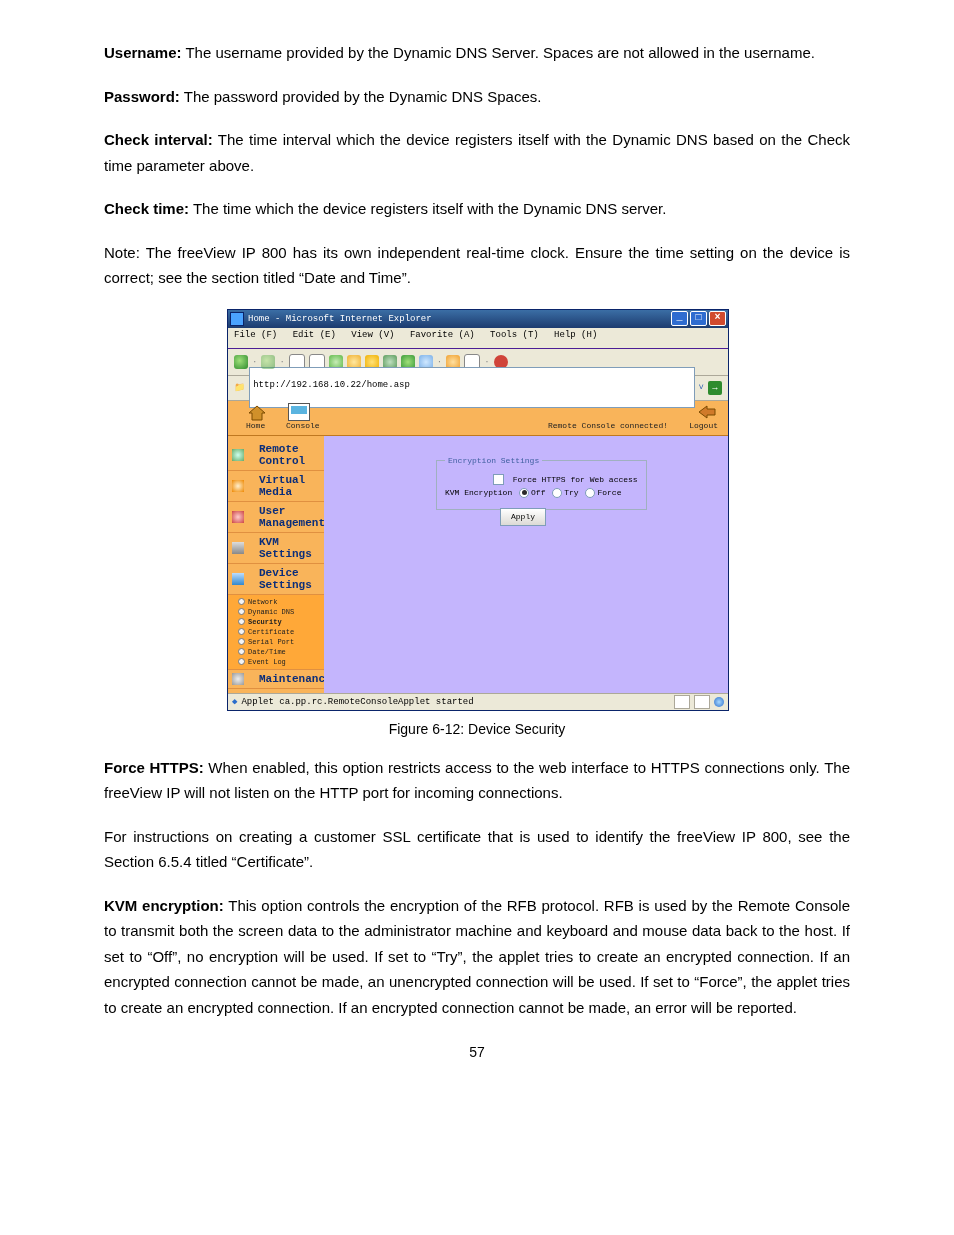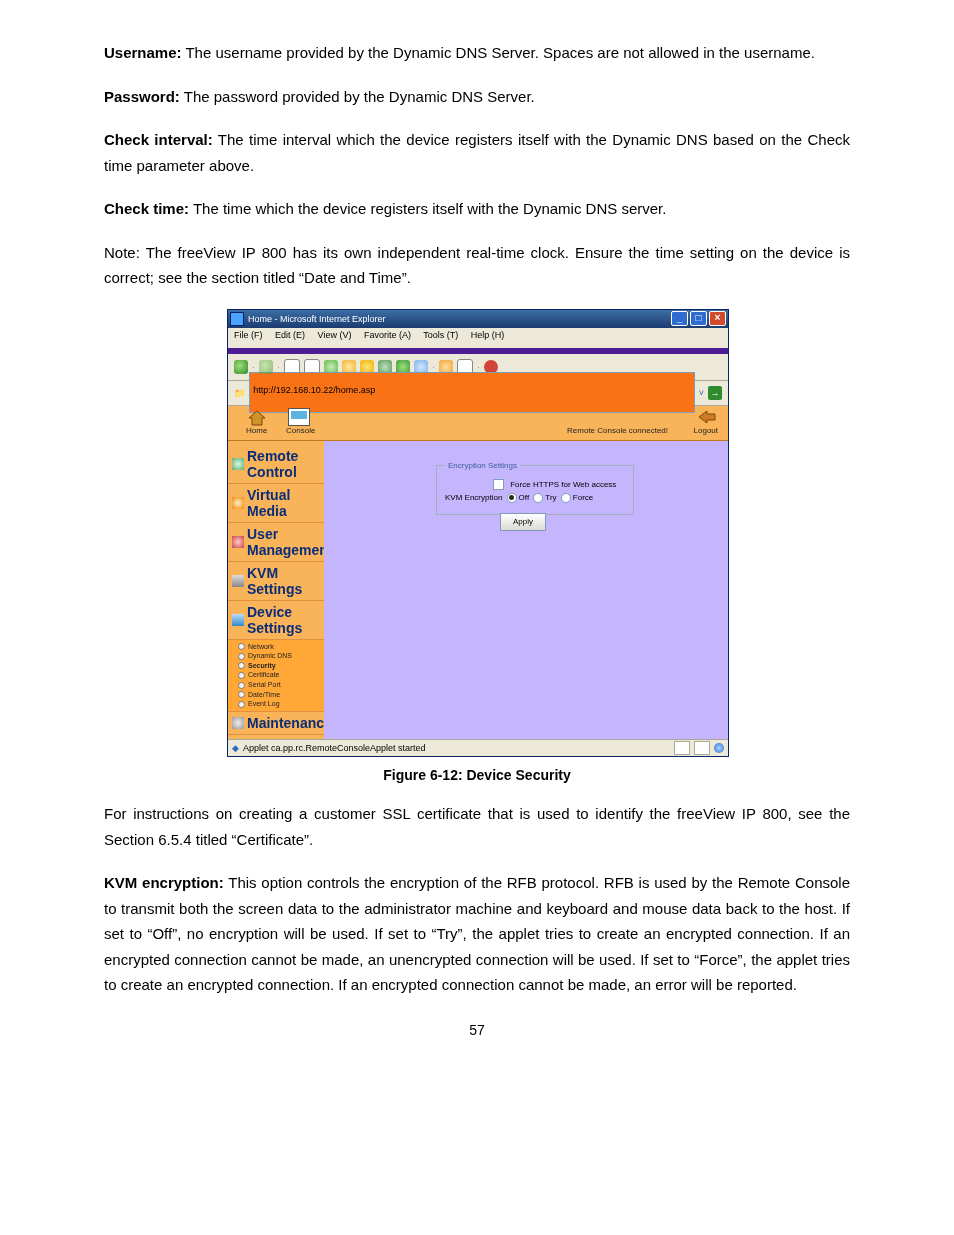--- a/index.html
+++ b/index.html
@@ -3,66 +3,66 @@
 <meta charset="utf-8">
 <style>
   html,body{margin:0;padding:0;background:#fff;font-family:Arial,Helvetica,sans-serif;color:#000}
   .page{width:954px;margin:0 auto;padding:40px 104px 60px;box-sizing:border-box}
   .hdr{font-size:15px;margin-bottom:50px}
   .para{font-size:15px;line-height:1.7;margin:0 0 18px;text-align:justify}
   .para .lbl{font-weight:bold}
   .sec-h{font-size:16px;font-weight:bold;margin:22px 0}
   .sec-h .num{display:inline-block;width:76px}
   .fig-wrap{margin:0 auto 10px;width:500px}
-  .cap{text-align:center;font-weight:bold;font-size:14px;margin:8px 0 18px}
+  .cap{text-align:center;font-weight:normal;font-size:14px;margin:8px 0 18px}
   .pg{text-align:center;font-size:14px;margin-top:24px}
 
   
-  .ie{width:500px;border:1px solid #0a246a;background:#ece9d8;font-size:9px;font-family:Liberation Sans, sans-serif}
+  .ie{width:500px;border:1px solid #0a246a;background:#ece9d8;font-size:9px;font-family:Liberation Mono, monospace}
   .ie-title{height:18px;background:linear-gradient(#3b6ea5,#1c3b6f);display:flex;align-items:center;padding:0 2px;color:#fff}
   .ie-title .ico{width:12px;height:12px;background:#4aa3ff;border:1px solid #0a246a;margin-right:4px}
   .wbtn{width:15px;height:13px;margin-left:2px;color:#fff;font-weight:bold;text-align:center;line-height:12px;font-size:10px;border:1px solid #fff;border-radius:2px}
   .wmin{background:#2e6cd0}.wmax{background:#2e6cd0}.wcl{background:#d04a2e}
-  .ie-menu{height:16px;padding:2px 6px;background:#ece9d8;border-bottom:6px solid #4c1d95}
+  .ie-menu{height:16px;padding:2px 6px;background:#ece9d8;border-bottom:1px solid #4c1d95}
   .ie-menu span{margin-right:10px;color:#000}
   .ie-tb{height:22px;display:flex;align-items:center;gap:4px;padding:2px 6px;border-bottom:1px solid #aca899}
   .tb-i{width:14px;height:14px;border-radius:3px}
   .tb-back{background:radial-gradient(circle at 40% 40%,#9fe07a,#2e8b2e)}
   .tb-fwd{background:radial-gradient(circle at 40% 40%,#a0e07a,#2e8b2e);opacity:.5}
   .tb-sep{color:#888}
   .tb-stop{background:#fff;border:1px solid #888}
   .tb-ref{background:#fff;border:1px solid #888}
   .tb-home{background:radial-gradient(circle,#c7ecb6,#5fb94a)}
   .tb-srch{background:radial-gradient(circle,#ffe8a0,#f0b030)}
   .tb-fav{background:radial-gradient(circle,#ffe27a,#f0b000)}
   .tb-hist{background:radial-gradient(circle,#c0e0c0,#5a9a5a)}
   .tb-media{background:radial-gradient(circle,#a0e07a,#3a9a3a)}
   .tb-prn{background:radial-gradient(circle,#d0e8ff,#7ab0e8)}
   .tb-mail{background:radial-gradient(circle,#ffe0a0,#f0a030)}
   .tb-edit{background:#fff;border:1px solid #888}
   .tb-msn{background:#d0443a;border-radius:50%}
   .ie-addr{height:20px;display:flex;align-items:center;padding:2px 6px;border-bottom:1px solid #aca899;gap:4px}
-  .addr-fld{flex:1;height:15px;background:#f97316;border:1px solid #7f9db9;padding:12px 3px}
+  .addr-fld{flex:1;height:15px;background:#ffffff;border:1px solid #7f9db9;padding:12px 3px}
   .addr-go{width:14px;height:14px;background:#2e8b2e;border-radius:2px;color:#fff;text-align:center;line-height:14px}
 
   .app{background:#f9b45a}
   .app-top{height:34px;position:relative;border-bottom:1px solid #c07820}
   .ic-home{position:absolute;left:20px;top:4px;width:18px;height:16px}
   .ic-home svg{width:18px;height:16px}
   .ic-cons{position:absolute;left:60px;top:2px;width:20px;height:16px;background:#fff;border:1px solid #555}
   .ic-cons::before{content:"";position:absolute;left:2px;top:2px;right:2px;height:8px;background:#5ab4e0}
   .top-lbl{position:absolute;top:20px;font-size:8px;color:#222}
   .home-lbl{left:18px}.cons-lbl{left:58px}
   .status{position:absolute;right:60px;top:20px;font-size:8px;color:#222}
   .logout{position:absolute;right:12px;top:4px;width:18px;height:14px}
   .logout-lbl{position:absolute;right:10px;top:20px;font-size:8px;color:#222}
 
   .app-body{display:flex;min-height:240px}
   .sb{width:96px;padding:4px 0}
-  .sb-item{display:flex;align-items:center;padding:3px 4px;border-bottom:1px solid #e09040;font-size:14px;font-weight:bold;color:#0a2d7a;gap:3px}
+  .sb-item{display:flex;align-items:center;padding:3px 4px;border-bottom:1px solid #e09040;font-size:11px;font-weight:bold;color:#0a2d7a;gap:15px}
   .sb-ico{width:12px;height:12px;flex:none}
   .sub-block{background:#ffa838;border-bottom:1px solid #e09040;padding:2px 0}
   .sb-sub{padding:1px 4px 1px 10px;font-size:7px;color:#222}
   .sb-sub.active{font-weight:bold}
   .sb-sub::before{content:"";display:inline-block;width:5px;height:5px;border:1px solid #777;border-radius:50%;margin-right:3px;vertical-align:middle;background:#f4f4f4}
 
   .main{flex:1;background:#c4b5fd;position:relative}
   fieldset.enc{position:absolute;left:110px;top:20px;width:180px;border:1px solid #a0b0c0;padding:6px 8px 8px;font-size:8px}
   fieldset.enc legend{color:#4060a0;font-size:8px;padding:0 3px}
   .row{margin:3px 0;white-space:nowrap}
@@ -74,21 +74,21 @@
   .ie-status{height:16px;background:#ece9d8;border-top:1px solid #aca899;display:flex;align-items:center;padding:0 4px;gap:4px}
   .ie-status .seg{height:12px;border:1px solid #aca899;background:#fff;width:14px}
   .ie-status .glb{width:10px;height:10px;border-radius:50%;background:radial-gradient(circle,#a7d8ff,#2a6dcb)}
 </style>
 </head>
 <body>
 
 <div class="page">
 
   <p class="para"><span class="lbl">Username:</span><span> The username provided by the Dynamic DNS Server. Spaces are not allowed in the username.</span></p>
-  <p class="para"><span class="lbl">Password:</span><span> The password provided by the Dynamic DNS Server.</span></p>
+  <p class="para"><span class="lbl">Password:</span><span> The password provided by the Dynamic DNS Spaces.</span></p>
   <p class="para"><span class="lbl">Check interval:</span><span> The time interval which the device registers itself with the Dynamic DNS based on the Check time parameter above.</span></p>
   <p class="para"><span class="lbl">Check time:</span><span> The time which the device registers itself with the Dynamic DNS server.</span></p>
   <p class="para">Note: The freeView IP 800 has its own independent real-time clock. Ensure the time setting on the device is correct; see the section titled “Date and Time”.</p>
 
 
   <div class="fig-wrap">
     <div class="ie">
       <div class="ie-title">
         <span class="ico"></span>
         <span>Home - Microsoft Internet Explorer</span>
@@ -210,17 +210,18 @@
         <span style="flex:1"></span>
         <span class="seg"></span>
         <span class="seg"></span>
         <span class="glb"></span>
       </div>
     </div>
   </div>
 
   <div class="cap">Figure 6-12: Device Security</div>
 
+  <p class="para"><span class="lbl">Force HTTPS:</span><span> When enabled, this option restricts access to the web interface to HTTPS connections only. The freeView IP will not listen on the HTTP port for incoming connections.</span></p>
   <p class="para">For instructions on creating a customer SSL certificate that is used to identify the freeView IP 800, see the Section 6.5.4 titled “Certificate”.</p>
   <p class="para"><span class="lbl">KVM encryption:</span><span> This option controls the encryption of the RFB protocol. RFB is used by the Remote Console to transmit both the screen data to the administrator machine and keyboard and mouse data back to the host. If set to “Off”, no encryption will be used. If set to “Try”, the applet tries to create an encrypted connection. If an encrypted connection cannot be made, an unencrypted connection will be used. If set to “Force”, the applet tries to create an encrypted connection. If an encrypted connection cannot be made, an error will be reported.</span></p>
 
   <div class="pg">57</div>
 </div>
 
 </body></html>

